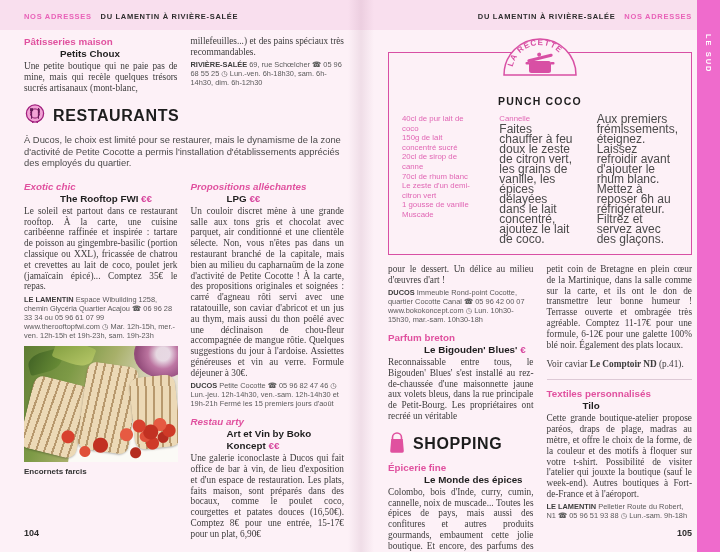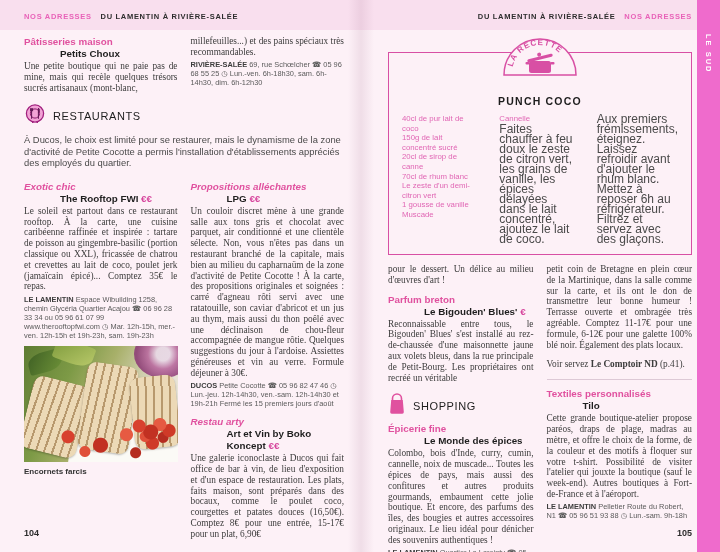--- a/index.html
+++ b/index.html
@@ -32,21 +32,21 @@
 
   .pinkhead { color:#e0519f; font-weight:bold; font-size:9.8px; margin-top:8px; line-height:12px; }
   .pinkhead.it { font-style:italic; }
   .venue { font-weight:bold; font-size:9.8px; color:#1f1f1f; line-height:12px; margin-bottom:1px;padding-left:36px; }
   .venue .price { color:#d6439c; }
   .body { font-family:"Liberation Serif", serif; font-size:9.3px; line-height:10.8px; color:#3c3c3c; text-align:justify; }
   .addr { font-size:7.4px; line-height:9px; color:#5a5a5a; margin-top:2.5px; }
   .addr b { color:#3c3c3c; }
 
   .sechead { display:flex; align-items:center; gap:7px; margin:10px 0 5px 0; }
-  .sechead .sectitle { font-size:11px; font-weight:normal; letter-spacing:.6px; color:#1d1d1d; }
+  .sechead .sectitle { font-size:16px; font-weight:bold; letter-spacing:.6px; color:#1d1d1d; }
   .intro { font-size:9.4px; line-height:11.5px; color:#4a4a4a; margin-bottom:4px; }
 
   .photo { position:relative; width:100%; height:116px; margin-top:6px; overflow:hidden;
     background:linear-gradient(115deg,#5e7c33 0%, #7d9a46 28%, #a8b06a 46%, #e3decf 72%, #f4f1e8 100%); }
   .squid { position:absolute; background:#ecd9b6; border-radius:10px;
     background-image:repeating-linear-gradient(95deg, rgba(140,100,50,.55) 0 2px, rgba(0,0,0,0) 2px 8px); box-shadow:0 1px 2px rgba(0,0,0,.25); }
   .onion { position:absolute; border-radius:50%;
     background:radial-gradient(circle, #e8d8e6 18%, #b96a9e 40%, #8e3f77 70%); opacity:.9; }
   .salsa { position:absolute;
     background-image:
@@ -192,20 +192,21 @@
         </div>
         <div>
           <div class="step">Aux premiers frémissements, éteignez. Laissez refroidir avant d'ajouter le rhum blanc. Mettez à reposer 6h au réfrigérateur. Filtrez et servez avec des glaçons.</div>
         </div>
       </div>
     </div>
 
     <div class="cols" style="margin-top:9px;">
       <div>
         <div class="body">pour le dessert. Un délice au milieu d'œuvres d'art !</div>
+        <div class="addr"><b>DUCOS</b> <span>Immeuble Rond-point Cocotte, quartier Cocotte Canal ☎ 05 96 42 00 07 www.bokokoncept.com ◷ Lun. 10h30-15h30, mar.-sam. 10h30-18h</span></div>
 
         <div class="pinkhead">Parfum breton</div>
         <div class="venue"><span>Le Bigouden' Blues'</span> <span class="price">€</span></div>
         <div class="body">Reconnaissable entre tous, le Bigouden' Blues' s'est installé au rez-de-chaussée d'une maisonnette jaune aux volets bleus, dans la rue principale de Petit-Bourg. Les propriétaires ont recréé un véritable</div>
 
         <div class="sechead">
           <span>
             <svg width="18" height="21" viewBox="0 0 18 21">
               <path d="M4.5 7.5 V5.5 a4.5 4.5 0 0 1 9 0 V7.5" fill="none" stroke="#e0519f" stroke-width="1.6"></path>
               <path d="M3.2 7 h11.6 l1 12 a1.6 1.6 0 0 1 -1.6 1.7 H3.8 a1.6 1.6 0 0 1 -1.6 -1.7 Z" fill="#e0519f"></path>
@@ -215,21 +216,21 @@
         </div>
 
         <div class="pinkhead" style="margin-top:2px;">Épicerie fine</div>
         <div class="venue">Le Monde des épices</div>
         <div class="body">Colombo, bois d'Inde, curry, cumin, cannelle, noix de muscade... Toutes les épices de pays, mais aussi des confitures et autres produits gourmands, embaument cette jolie boutique. Et encore, des parfums des îles, des bougies et autres accessoires originaux. Le lieu idéal pour dénicher des souvenirs authentiques !</div>
         <div class="addr"><b>LE LAMENTIN</b> <span>Quartier La Lareinty ☎ 05 96 51 58 64 www.mondedesepices.fr ◷ Lun.-ven. 8h-17h, sam. 9h-12h</span></div>
       </div>
 
       <div>
         <div class="body">petit coin de Bretagne en plein cœur de la Martinique, dans la salle comme sur la carte, et ils ont le don de transmettre leur bonne humeur ! Terrasse ouverte et ombragée très agréable. Comptez 11-17€ pour une formule, 6-12€ pour une galette 100% blé noir. Également des plats locaux.</div>
-        <div class="seealso"><span>Voir servez </span><b>Le Comptoir ND</b><span> (p.41).</span></div>
+        <div class="seealso"><span>Voir caviar </span><b>Le Comptoir ND</b><span> (p.41).</span></div>
         <hr class="divider">
         <div class="pinkhead">Textiles personnalisés</div>
         <div class="venue">Tilo</div>
         <div class="body">Cette grande boutique-atelier propose paréos, draps de plage, madras au mètre, et offre le choix de la forme, de la couleur et des motifs à floquer sur votre t-shirt. Possibilité de visiter l'atelier qui jouxte la boutique (sauf le week-end). Autres boutiques à Fort-de-France et à l'aéroport.</div>
         <div class="addr"><b>LE LAMENTIN</b> <span>Pelletier Route du Robert, N1 ☎ 05 96 51 93 88 ◷ Lun.-sam. 9h-18h</span></div>
       </div>
     </div>
   </div>
 
   <div class="pagenum pagenum-right">105</div>

